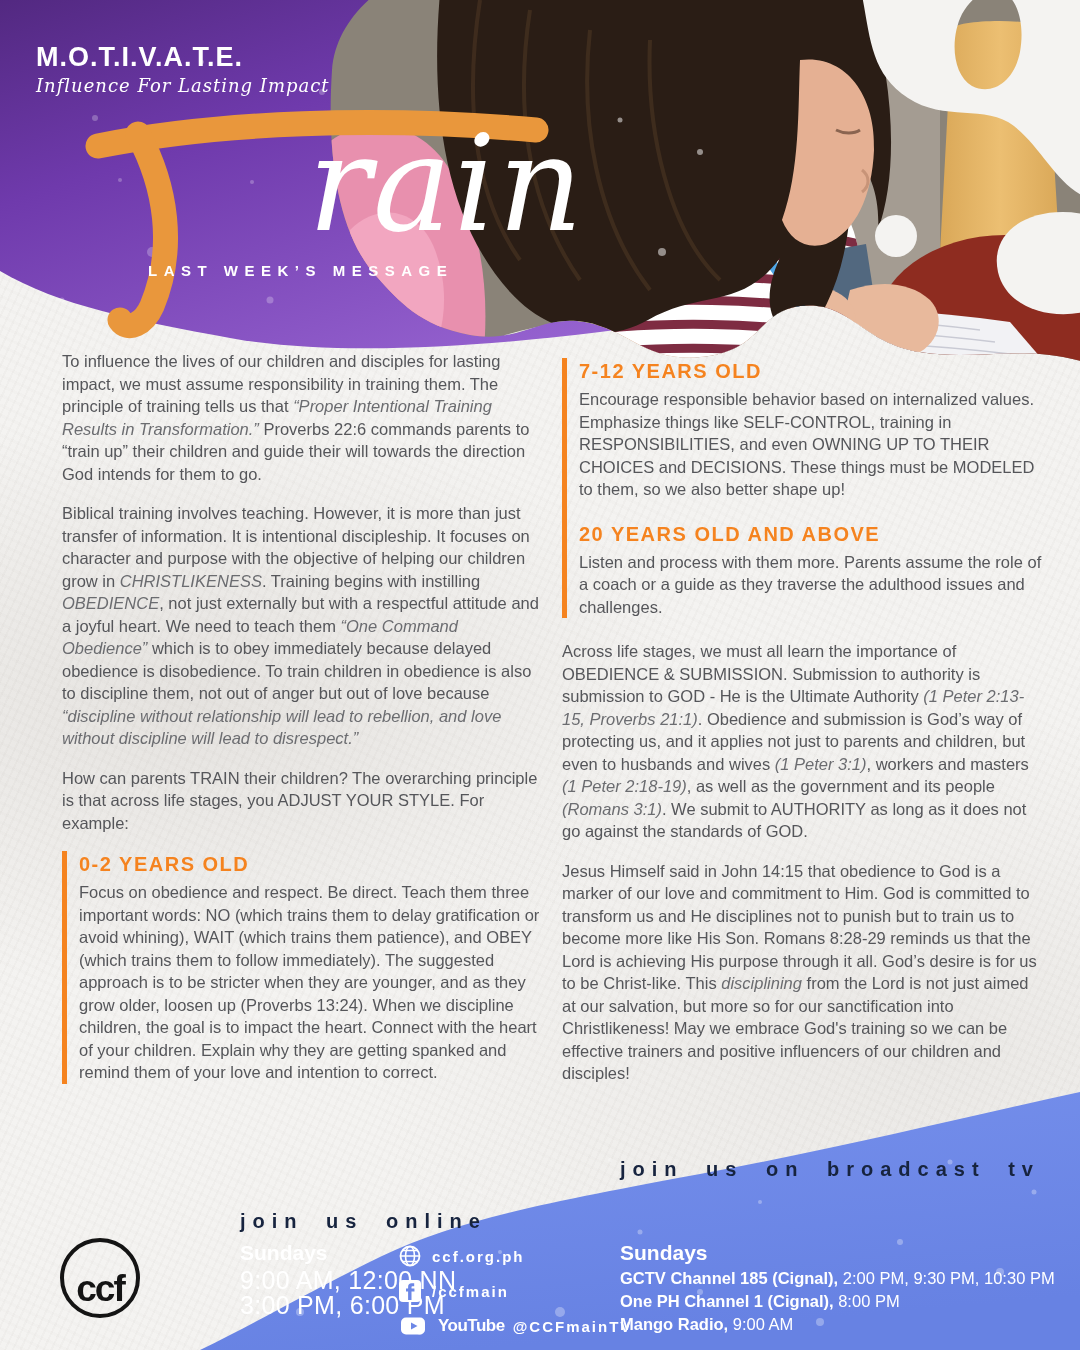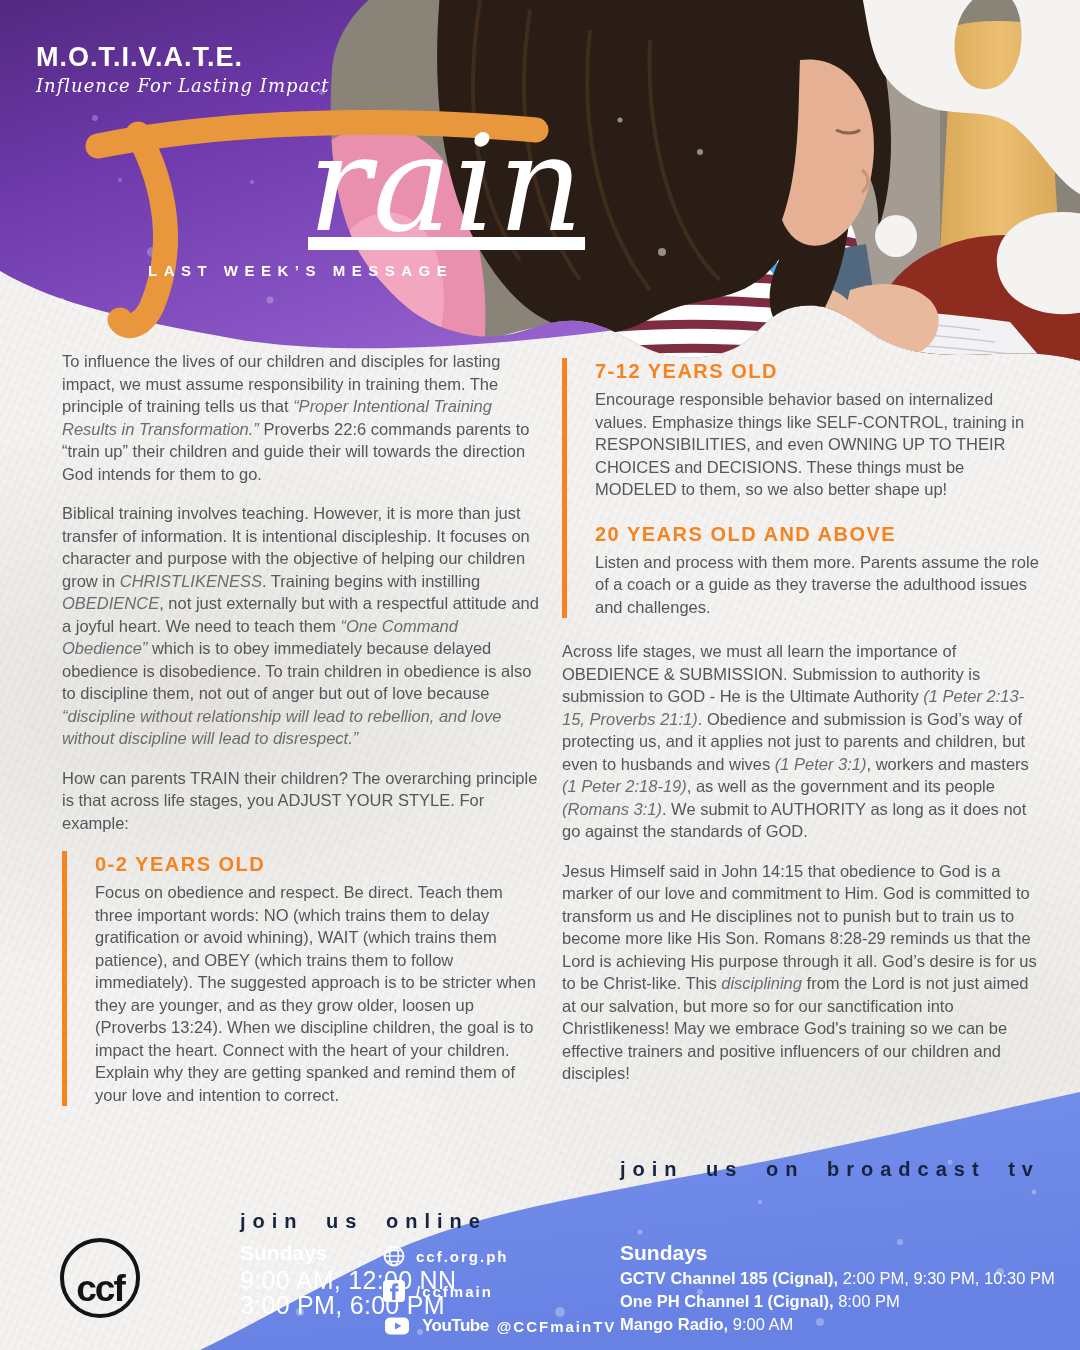--- a/index.html
+++ b/index.html
@@ -12,47 +12,47 @@
       radial-gradient(800px 500px at 85% 78%, rgba(150,140,130,0.10), rgba(150,140,130,0) 70%),
       #f4f3f1;
     font-family:"Liberation Sans",sans-serif;
   }
   .abs{position:absolute;}
   svg{display:block;}
   
   .motivate{left:36px;top:42px;color:#fff;z-index:6;}
   .motivate-title{font-size:27px;font-weight:bold;letter-spacing:1px;}
   .motivate-sub{font-family:"DejaVu Serif",serif;font-style:italic;font-size:18px;margin-top:2px;letter-spacing:1px;}
-  .train-rest{left:308px;top:118px;z-index:6;color:#fff;font-family:"DejaVu Serif",serif;font-style:italic;font-size:132px;line-height:1;letter-spacing:2px;text-decoration:underline;}
+  .train-rest{left:308px;top:118px;z-index:6;color:#fff;font-family:"DejaVu Serif",serif;font-style:italic;font-size:132px;line-height:1;letter-spacing:2px;}
   .train-svg{left:78px;top:98px;z-index:5;}
   .last-week{left:148px;top:262px;z-index:6;color:#fff;font-size:15px;font-weight:bold;letter-spacing:6.5px;}
   
   .col{color:#55565a;font-size:16.5px;line-height:22.5px;z-index:4;}
   .col p{margin:0 0 17px 0;}
   .col .it{font-style:italic;color:#6b6c70;}
   .col-left{left:62px;top:350px;width:478px;}
   .col-right{left:562px;top:352px;width:482px;}
-  .age-group{border-left:5px solid #f5831f;padding-left:28px;margin:6px 0 0 0;}
+  .age-group{border-left:5px solid #f5831f;padding-left:12px;margin:6px 0 0 0;}
   .age-group section{margin:0 0 20px 0;}
   .age-group section:last-child{margin-bottom:0;}
   .age-group h3{margin:0 0 4px 0;font-size:20px;line-height:26px;font-weight:bold;color:#f5831f;letter-spacing:1.5px;}
   .age-group p{margin:0;}
   .col-right .closing{margin-top:22px;}
   
   .footer-svg{left:0;bottom:0;z-index:1;}
   .ccf-logo{left:60px;top:1238px;width:80px;height:80px;border:4px solid #141414;border-radius:50%;
     display:flex;align-items:flex-end;justify-content:center;z-index:3;
     font-size:37px;font-weight:bold;color:#141414;letter-spacing:-2px;padding-bottom:4px;box-sizing:border-box;}
   .join-heading{color:#17243f;font-size:20px;font-weight:bold;letter-spacing:7px;word-spacing:10px;z-index:3;}
   .jo-head{left:240px;top:1210px;}
   .jb-head{left:620px;top:1158px;}
   .day-col{left:240px;top:1241px;color:#fff;z-index:3;}
   .day-name{font-size:21px;font-weight:bold;margin-bottom:3px;}
   .day-time{font-size:25px;line-height:25px;letter-spacing:0.3px;}
-  .links-col{left:382px;top:1244px;z-index:3;color:#fff;}
+  .links-col{left:398px;top:1244px;z-index:3;color:#fff;}
   .link-row{display:flex;align-items:center;height:24px;margin-bottom:11px;}
   .link-icon{width:24px;height:24px;margin-right:10px;flex:0 0 auto;}
   .link-label{font-size:15px;letter-spacing:2px;font-weight:bold;}
   .yt-word{font-size:17px;font-weight:bold;letter-spacing:-0.5px;margin-right:8px;}
   .bc-col{left:620px;top:1241px;color:#fff;z-index:3;white-space:nowrap;}
   .bc-day{font-size:21px;font-weight:bold;margin-bottom:2px;}
   .bc-line{font-size:16.5px;line-height:23px;}
   .bc-line .bd{font-weight:bold;}
 </style>
 </head>

